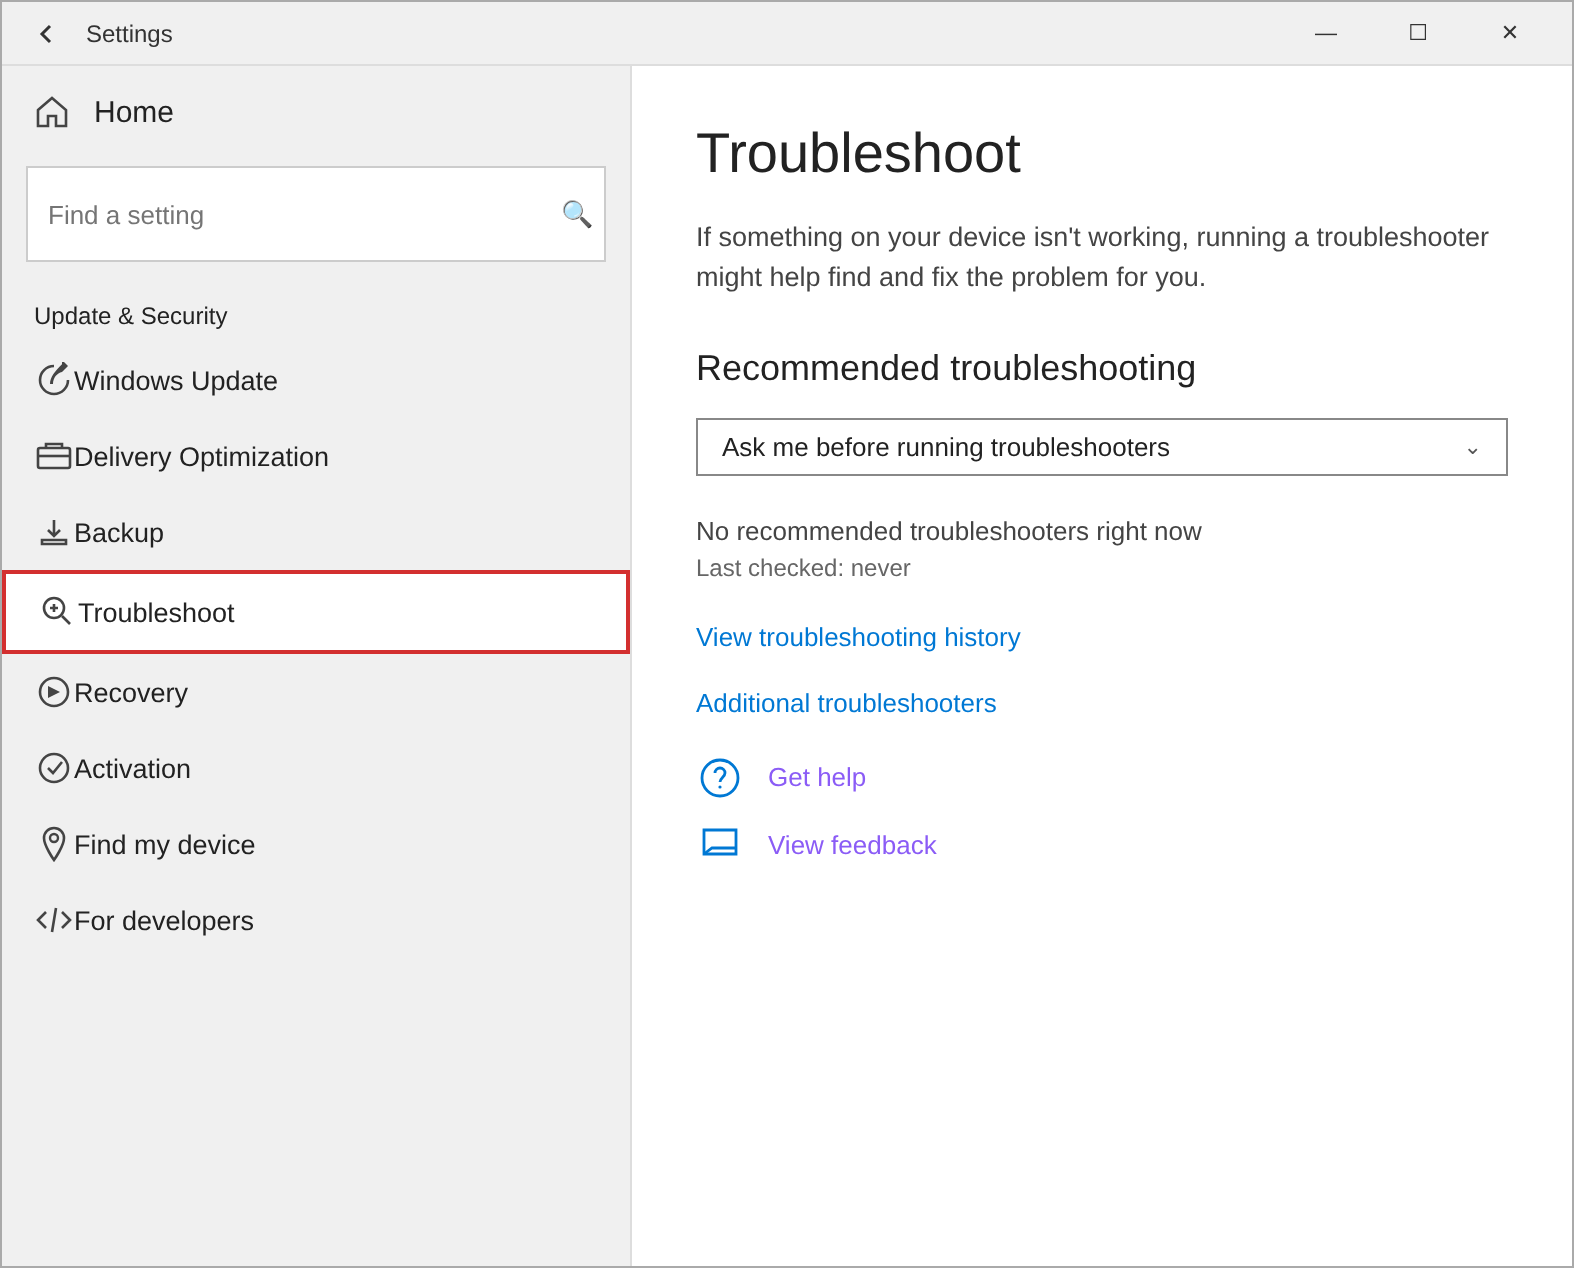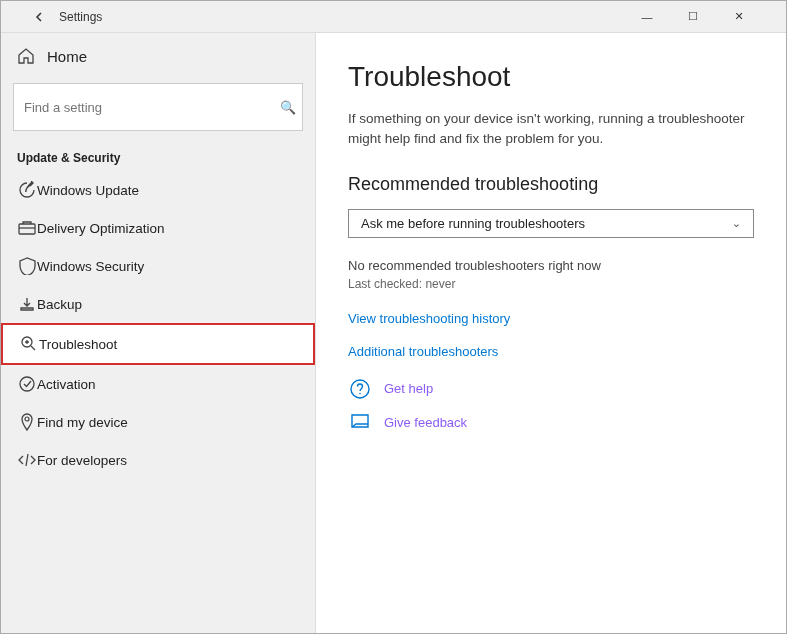--- a/index.html
+++ b/index.html
@@ -19,21 +19,21 @@
       flex-direction: column;
       border: 1px solid #aaa;
       box-shadow: 0 4px 20px rgba(0,0,0,0.3);
       overflow: hidden;
     }
     .titlebar {
       background: #f0f0f0;
       height: 32px;
       display: flex;
       align-items: center;
-      padding: 0 24px;
+      padding: 0 8px;
       border-bottom: 1px solid #ddd;
       flex-shrink: 0;
     }
     .titlebar-back {
       width: 28px;
       height: 28px;
       display: flex;
       align-items: center;
       justify-content: center;
       cursor: pointer;
@@ -104,21 +104,21 @@
       position: absolute;
       right: 6px;
       top: 50%;
       transform: translateY(-50%);
       font-size: 13px;
       color: #555;
       cursor: pointer;
     }
     .sidebar-section-title {
       font-size: 12px;
-      font-weight: 700;
+      font-weight: 400;
       color: #222;
       padding: 8px 16px 6px 16px;
       text-transform: none;
     }
     .sidebar-item {
       display: flex;
       align-items: center;
       padding: 10px 16px;
       cursor: pointer;
       font-size: 13.5px;
@@ -280,28 +280,20 @@
         <span class="item-icon">
           <svg width="18" height="18" viewBox="0 0 18 18" fill="none">
             <rect x="1" y="5" width="16" height="10" rx="1" stroke="#444" stroke-width="1.3" fill="none"></rect>
             <path d="M1 9h16" stroke="#444" stroke-width="1.3"></path>
             <path d="M5 5V3h8v2" stroke="#444" stroke-width="1.3"></path>
           </svg>
         </span>
         <span>Delivery Optimization</span>
       </div>
 
-      <div class="sidebar-item">
-        <span class="item-icon">
-          <svg width="18" height="18" viewBox="0 0 18 18" fill="none">
-            <path d="M9 1L2 4v5c0 4.42 3.07 8.56 7 9.5C13.93 17.56 17 13.42 17 9V4L9 1z" stroke="#444" stroke-width="1.3" fill="none"></path>
-          </svg>
-        </span>
-        <span>Windows Security</span>
-      </div>
 
       <div class="sidebar-item">
         <span class="item-icon">
           <svg width="18" height="18" viewBox="0 0 18 18" fill="none">
             <path d="M9 3v8M6 8l3 3 3-3" stroke="#444" stroke-width="1.3"></path>
             <path d="M3 13h12v2H3z" stroke="#444" stroke-width="1.3" fill="none"></path>
           </svg>
         </span>
         <span>Backup</span>
       </div>
@@ -310,20 +302,29 @@
         <span class="item-icon">
           <svg width="18" height="18" viewBox="0 0 18 18" fill="none">
             <circle cx="7" cy="7" r="5" stroke="#444" stroke-width="1.3" fill="none"></circle>
             <path d="M11 11l4 4" stroke="#444" stroke-width="1.3"></path>
             <path d="M5 7h4M7 5v4" stroke="#444" stroke-width="1.3"></path>
           </svg>
         </span>
         <span>Troubleshoot</span>
       </div>
 
+      <div class="sidebar-item">
+        <span class="item-icon">
+          <svg width="18" height="18" viewBox="0 0 18 18" fill="none">
+            <circle cx="9" cy="9" r="7" stroke="#444" stroke-width="1.3" fill="none"></circle>
+            <path d="M6 6l6 3-6 3V6z" fill="#444"></path>
+          </svg>
+        </span>
+        <span>Recovery</span>
+      </div>
 
       <div class="sidebar-item">
         <span class="item-icon">
           <svg width="18" height="18" viewBox="0 0 18 18" fill="none">
             <circle cx="9" cy="9" r="7" stroke="#444" stroke-width="1.3" fill="none"></circle>
             <path d="M6 9l2.5 2.5L13 6" stroke="#444" stroke-width="1.3"></path>
           </svg>
         </span>
         <span>Activation</span>
       </div>
@@ -377,17 +378,17 @@
         <a class="help-link" href="#">Get help</a>
       </div>
 
       <div class="help-item">
         <span class="help-icon">
           <svg width="22" height="22" viewBox="0 0 22 22" fill="none">
             <path d="M3 3h16v12H3z" stroke="#0078d4" stroke-width="1.4" fill="none"></path>
             <path d="M3 15l4-3H19" stroke="#0078d4" stroke-width="1.4"></path>
           </svg>
         </span>
-        <a class="help-link" href="#">Give feedback</a>
+        <a class="help-link" href="#">View feedback</a>
       </div>
     </div>
   </div>
 </div>
 
 </body></html>

